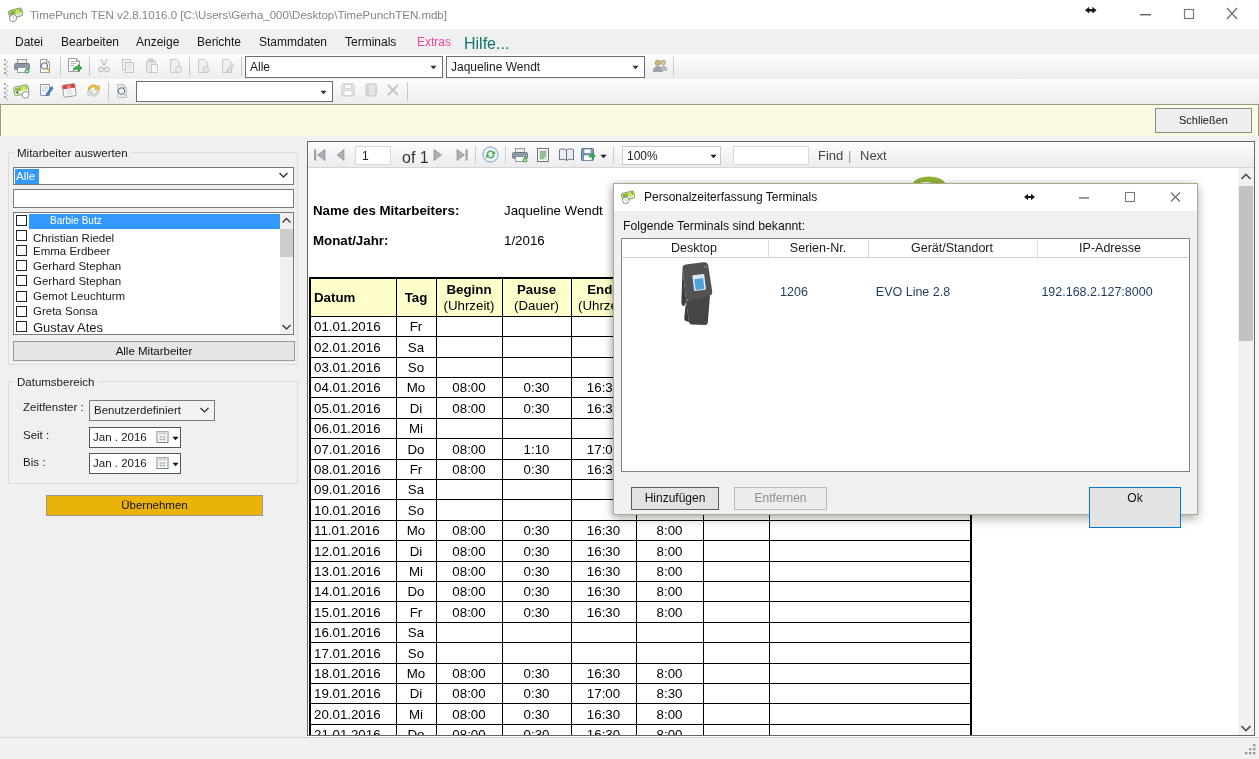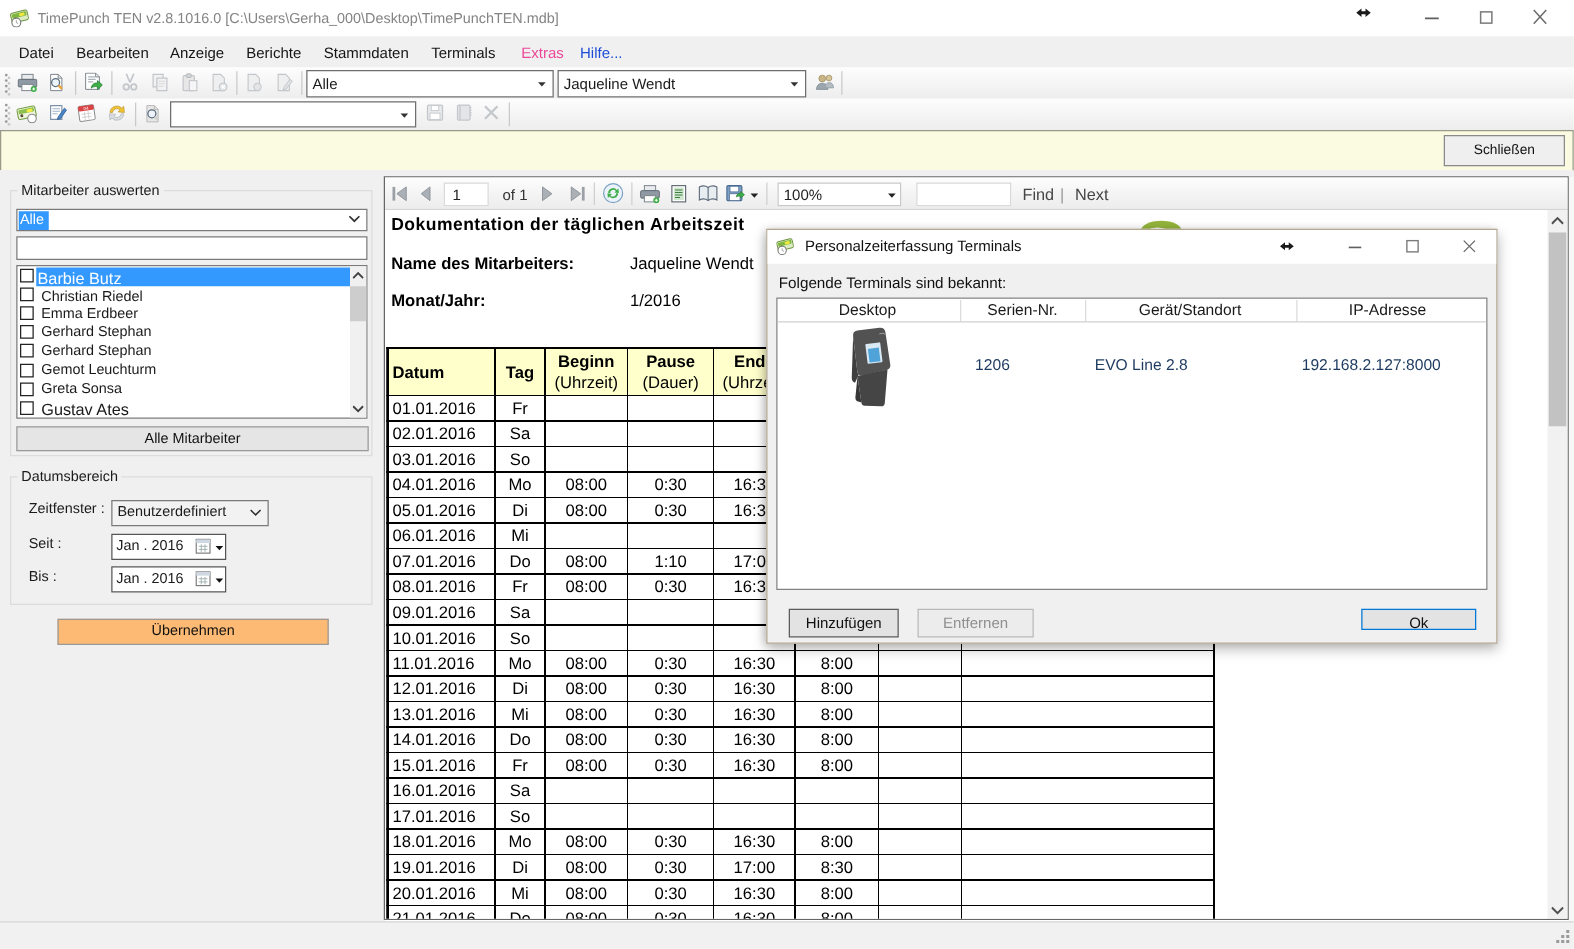--- a/index.html
+++ b/index.html
@@ -27,21 +27,21 @@
 <path d="M144 4 L154 15 M154 4 L144 15" stroke="#6a6a6a" stroke-width="1.2"></path>
 </svg>
 <div class="abs" style="left:0;top:29px;width:1259px;height:25px;background:#f0f0f0"></div>
 <div class="tx" style="left:15px;top:35px;font-size:12px;color:#151515">Datei</div>
 <div class="tx" style="left:61px;top:35px;font-size:12px;color:#151515">Bearbeiten</div>
 <div class="tx" style="left:136px;top:35px;font-size:12px;color:#151515">Anzeige</div>
 <div class="tx" style="left:197px;top:35px;font-size:12px;color:#151515">Berichte</div>
 <div class="tx" style="left:259px;top:35px;font-size:12px;color:#151515">Stammdaten</div>
 <div class="tx" style="left:345px;top:35px;font-size:12px;color:#151515">Terminals</div>
 <div class="tx" style="left:417px;top:35px;font-size:12px;color:#ec4899">Extras</div>
-<div class="tx" style="left:464px;top:35px;font-size:12px;color:#1d4ed8">Hilfe...</div>
+<div class="tx" style="left:464px;top:35px;font-size:16px;color:#0f766e">Hilfe...</div>
 <div class="abs" style="left:0;top:54px;width:1259px;height:25px;background:linear-gradient(#fdfdfd,#ededed)"></div>
 <div class="abs" style="left:0;top:79px;width:1259px;height:25px;background:linear-gradient(#fdfdfd,#ededed)"></div>
 <svg class="abs" style="left:3px;top:58px" width="7" height="19" viewBox="0 0 7 19">
     <circle cx="2" cy="2.0" r="1.1" fill="#9a9a9a"></circle>
     <circle cx="4.2" cy="4.2" r="1.1" fill="#c8c8c8"></circle>
     <circle cx="2" cy="6.4" r="1.1" fill="#9a9a9a"></circle>
     <circle cx="4.2" cy="8.600000000000001" r="1.1" fill="#c8c8c8"></circle>
     <circle cx="2" cy="10.8" r="1.1" fill="#9a9a9a"></circle>
     <circle cx="4.2" cy="13.0" r="1.1" fill="#c8c8c8"></circle>
     <circle cx="2" cy="15.200000000000001" r="1.1" fill="#9a9a9a"></circle>
@@ -186,21 +186,21 @@
 <div class="abs" style="left:13px;top:167px;width:281px;height:18px;background:#fff;border:1px solid #7a7a7a"></div>
 <div class="abs" style="left:14.5px;top:168.5px;width:24px;height:15px;background:#3399ff"></div>
 <div class="tx" style="left:16px;top:170px;font-size:11.5px;color:#fff">Alle</div>
 <svg class="abs" style="left:279px;top:172px" width="9" height="6.95" viewBox="0 0 9 6.95">
 <polyline points="0.5,1 4.5,4.95 8.5,1" fill="none" stroke="#333" stroke-width="1.4"></polyline>
   </svg>
 <div class="abs" style="left:13px;top:189px;width:281px;height:19px;background:#fff;border:1px solid #7a7a7a"></div>
 <div class="abs" style="left:13px;top:212px;width:281px;height:123px;background:#fff;border:1px solid #7a7a7a"></div>
 <div class="abs" style="left:29px;top:213.5px;width:251px;height:15px;background:#3399ff"></div>
 <div class="abs" style="left:15.5px;top:215.0px;width:11px;height:11px;background:#fff;border:1.4px solid #222"></div>
-<div class="tx" style="left:30px;top:214.7px;font-size:13px;color:#fff">Barbie Butz</div>
+<div class="tx" style="left:50px;top:214.7px;font-size:10px;color:#fff">Barbie Butz</div>
 <div class="abs" style="left:15.5px;top:230.1px;width:11px;height:11px;background:#fff;border:1.4px solid #222"></div>
 <div class="tx" style="left:33px;top:232px;font-size:11.5px;color:#1a1a1a">Christian Riedel</div>
 <div class="abs" style="left:15.5px;top:245.2px;width:11px;height:11px;background:#fff;border:1.4px solid #222"></div>
 <div class="tx" style="left:33px;top:244.89999999999998px;font-size:11.5px;color:#1a1a1a">Emma Erdbeer</div>
 <div class="abs" style="left:15.5px;top:260.3px;width:11px;height:11px;background:#fff;border:1.4px solid #222"></div>
 <div class="tx" style="left:33px;top:260.0px;font-size:11.5px;color:#1a1a1a">Gerhard Stephan</div>
 <div class="abs" style="left:15.5px;top:275.4px;width:11px;height:11px;background:#fff;border:1.4px solid #222"></div>
 <div class="tx" style="left:33px;top:275.09999999999997px;font-size:11.5px;color:#1a1a1a">Gerhard Stephan</div>
 <div class="abs" style="left:15.5px;top:290.5px;width:11px;height:11px;background:#fff;border:1.4px solid #222"></div>
 <div class="tx" style="left:33px;top:290.2px;font-size:11.5px;color:#1a1a1a">Gemot Leuchturm</div>
@@ -240,34 +240,34 @@
 <div class="abs" style="left:89px;top:453px;width:92px;height:21px;background:#fff;border:1px solid #555"></div>
 <div class="tx" style="left:93px;top:457px;font-size:11.5px;color:#1a1a1a">Jan . 2016</div>
 <svg class="abs" style="left:156px;top:456px" width="14" height="14" viewBox="0 0 14 14">
 <rect x="1" y="1.5" width="11" height="11" fill="#fff" stroke="#777" stroke-width="0.9"></rect>
 <rect x="1" y="1.5" width="11" height="3" fill="#cfd8e2"></rect>
 <path d="M3 7 h7 M3 9.5 h7 M5 5.5 v6 M8 5.5 v6" stroke="#9aa" stroke-width="0.7"></path>
 </svg>
 <svg class="abs" style="left:171.5px;top:461px" width="7" height="7" viewBox="0 0 8 8">
 <path d="M0.5 2 L7.5 2 L4 6 Z" fill="#111"></path>
   </svg>
-<div class="abs" style="left:46px;top:495px;width:217px;height:21px;background:#fdba74;border:1px solid #999;text-align:center;line-height:19px;font-size:11.5px;color:#111">Übernehmen</div>
+<div class="abs" style="left:46px;top:495px;width:217px;height:21px;background:#eab308;border:1px solid #999;text-align:center;line-height:19px;font-size:11.5px;color:#111">Übernehmen</div>
 <div class="abs" style="left:307px;top:141px;width:948px;height:595px;border:1px solid #666;background:#fff"></div>
 <div class="abs" style="left:308px;top:142px;width:946px;height:26px;background:linear-gradient(#fdfdfd,#ececec);border-bottom:1px solid #d5d5d5"></div>
 <svg class="abs" style="left:313px;top:147px" width="160" height="16" viewBox="0 0 160 16">
 <rect x="1" y="2.5" width="2.2" height="11" fill="#9aa0a6"></rect>
 <path d="M12 2.5 L4.5 8 L12 13.5 Z" fill="#aab0b6" stroke="#888e94" stroke-width="0.7"></path>
 <path d="M31 2.5 L24 8 L31 13.5 Z" fill="#aab0b6" stroke="#888e94" stroke-width="0.7"></path>
 <path d="M121 2.5 L128.5 8 L121 13.5 Z" fill="#aab0b6" stroke="#888e94" stroke-width="0.7"></path>
 <path d="M144 2.5 L151.5 8 L144 13.5 Z" fill="#aab0b6" stroke="#888e94" stroke-width="0.7"></path>
 <rect x="152.5" y="2.5" width="2.2" height="11" fill="#9aa0a6"></rect>
 </svg>
 <div class="abs" style="left:355px;top:146px;width:36px;height:19px;background:#fff;border:1px solid #d9d9d9"></div>
 <div class="tx" style="left:362px;top:149px;font-size:12px;color:#222">1</div>
-<div class="tx" style="left:402px;top:149px;font-size:12px;color:#333">of 1</div>
+<div class="tx" style="left:402px;top:149px;font-size:16px;color:#333">of 1</div>
 <div class="abs" style="left:475px;top:146px;width:1px;height:18px;background:#cfcfcf"></div>
 <svg class="abs" style="left:482px;top:146px" width="17" height="17" viewBox="0 0 17 17">
 <circle cx="8.5" cy="8.5" r="7.6" fill="#eaf2fa" stroke="#7aa0c4" stroke-width="1"></circle>
 <path d="M4.5 8.5 a4 4 0 0 1 7-2.6 l1.2-1.2 0.4 3.6 -3.6-0.4 1.2-1.2 a2.6 2.6 0 0 0-4.6 1.8 Z" fill="#3fae49"></path>
 <path d="M12.5 8.5 a4 4 0 0 1-7 2.6 l-1.2 1.2 -0.4-3.6 3.6 0.4 -1.2 1.2 a2.6 2.6 0 0 0 4.6-1.8 Z" fill="#3fae49"></path>
 </svg>
 <div class="abs" style="left:505px;top:146px;width:1px;height:18px;background:#cfcfcf"></div>
 <svg class="abs" style="left:512px;top:147px" width="16" height="16" viewBox="0 0 16 16">
 <rect x="3.5" y="1.5" width="9" height="4" fill="#e9ecef" stroke="#7d858d" stroke-width="0.8"></rect>
 <path d="M1.5 5.5 h13 a1 1 0 0 1 1 1 v4 a1 1 0 0 1 -1 1 h-13 a1 1 0 0 1 -1-1 v-4 a1 1 0 0 1 1-1 Z" fill="#8f99a3" stroke="#5d656d" stroke-width="0.7"></path>
@@ -297,21 +297,20 @@
 <div class="abs" style="left:622px;top:146px;width:99px;height:19px;background:#fff;border:1px solid #c9c9c9"></div>
 <div class="tx" style="left:627px;top:149px;font-size:12px;color:#222">100%</div>
 <svg class="abs" style="left:710px;top:153px" width="7" height="7" viewBox="0 0 8 8">
 <path d="M0.5 2 L7.5 2 L4 6 Z" fill="#222"></path>
   </svg>
 <div class="abs" style="left:733px;top:146px;width:76px;height:19px;background:#fff;border:1px solid #d9d9d9"></div>
 <div class="tx" style="left:818px;top:148px;font-size:13px;color:#454545">Find</div>
 <div class="tx" style="left:848px;top:148px;font-size:13px;color:#999">|</div>
 <div class="tx" style="left:860px;top:148px;font-size:13px;color:#454545">Next</div>
 <div class="abs" style="left:308px;top:168px;width:930px;height:567px;background:#fff;overflow:hidden">
-    <div class="tx" style="left:5px;top:3px;font-size:14px;font-weight:bold;letter-spacing:0.38px;color:#000">Dokumentation der täglichen Arbeitszeit</div>
     <div class="tx" style="left:5px;top:35px;font-size:13.3px;font-weight:bold;color:#000">Name des Mitarbeiters:</div>
     <div class="tx" style="left:196px;top:35px;font-size:13.3px;color:#000">Jaqueline Wendt</div>
     <div class="tx" style="left:5px;top:65px;font-size:13.3px;font-weight:bold;color:#000">Monat/Jahr:</div>
     <div class="tx" style="left:196px;top:65px;font-size:13.3px;color:#000">1/2016</div>
     <svg class="abs" style="left:600px;top:5px" width="45" height="14" viewBox="0 0 45 14">
 <ellipse cx="21" cy="13" rx="17" ry="9.5" fill="#94b53c"></ellipse>
 <ellipse cx="18" cy="16" rx="12" ry="7" fill="#ffffff"></ellipse>
 </svg>
     <svg class="abs" style="left:1px;top:109px" width="664" height="470" viewBox="0 0 664 469.4" font-family="Liberation Sans, sans-serif">
       <rect x="1" y="1" width="661" height="38.0" fill="#ffffcc"></rect>
@@ -508,12 +507,12 @@
     </g>
 <path d="M26.5 8.2 q2.8 -1.4 4.4 0.3" stroke="#9a9a9a" stroke-width="0.9" fill="none"></path>
 <path d="M9 42 L33 36.5 L30.8 63.5 Q30.6 66 28 66 L14.8 65.6 Q12.4 65.5 12.1 63 Z" fill="#454545"></path>
 <path d="M9 42 L12.1 63 L8.8 62 Q7.2 61.4 7.3 59 Z" fill="#383838"></path>
 </svg>
 <div class="tx" style="left:794px;top:285px;font-size:12.5px;color:#1d3a5f;transform:translateX(-50%)">1206</div>
 <div class="tx" style="left:913px;top:285px;font-size:12.5px;color:#1d3a5f;transform:translateX(-50%)">EVO Line 2.8</div>
 <div class="tx" style="left:1097px;top:285px;font-size:12.5px;color:#1d3a5f;transform:translateX(-50%)">192.168.2.127:8000</div>
 <div class="abs" style="left:631px;top:487px;width:88px;height:23px;background:#e3e3e3;border:1px solid #5c5c5c;text-align:center;line-height:21px;font-size:12px;color:#111">Hinzufügen</div>
 <div class="abs" style="left:734px;top:487px;width:93px;height:23px;background:#ececec;border:1px solid #bababa;text-align:center;line-height:21px;font-size:12px;color:#8f8f8f">Entfernen</div>
-<div class="abs" style="left:1089px;top:487px;width:92px;height:17px;background:#e3e3e3;border:1px solid #0078d7;text-align:center;line-height:21px;font-size:12px;color:#111">Ok</div>
+<div class="abs" style="left:1089px;top:487px;width:92px;height:41px;background:#e3e3e3;border:1px solid #0078d7;text-align:center;line-height:21px;font-size:12px;color:#111">Ok</div>
 </body></html>

